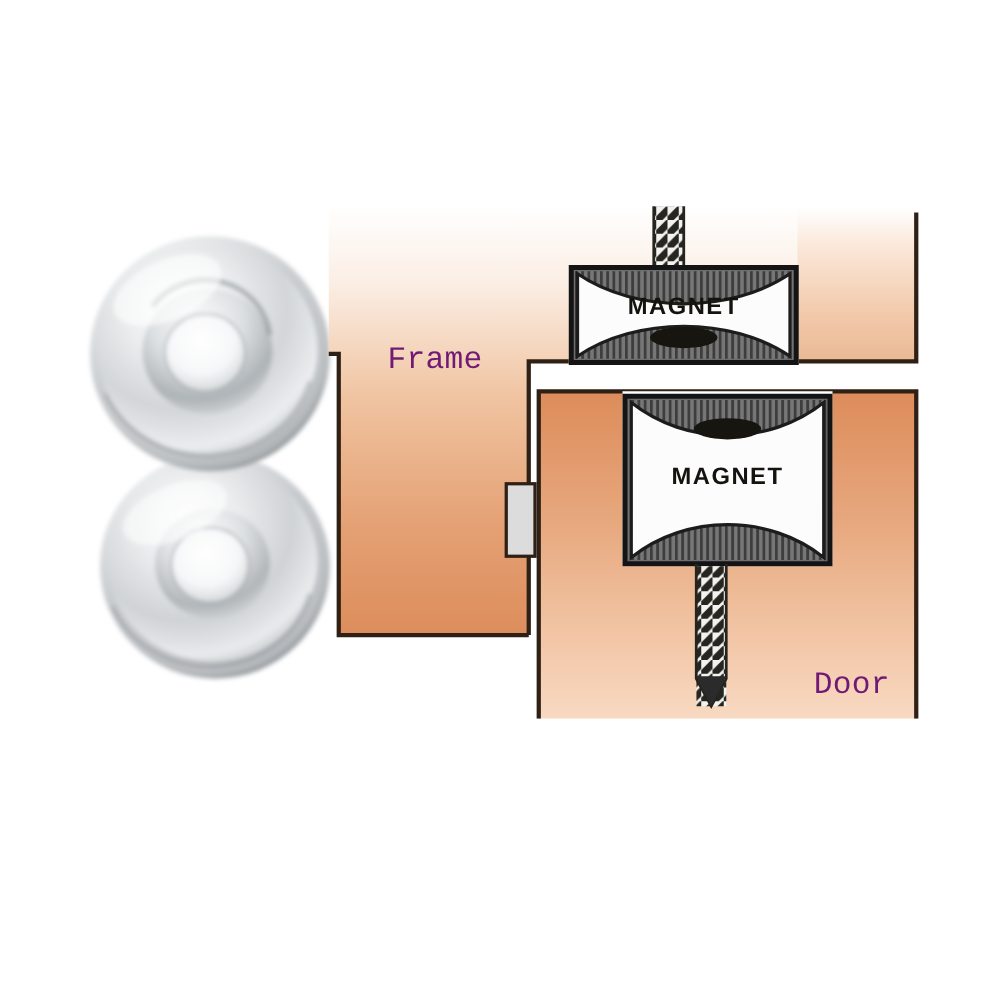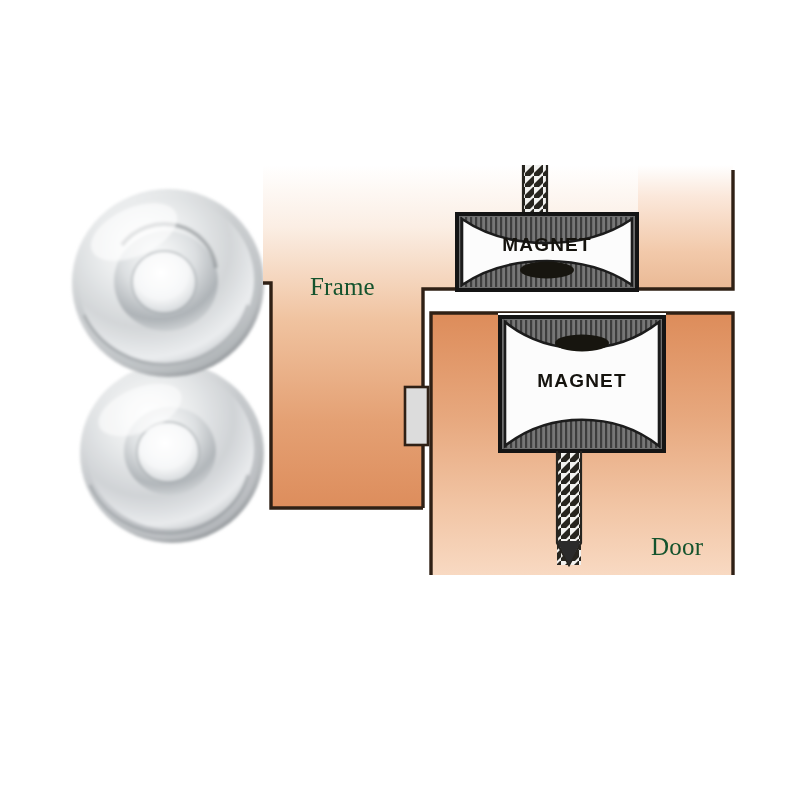--- a/index.html
+++ b/index.html
@@ -28,23 +28,23 @@
   }
   #installation-diagram {
     position: absolute;
     left: 255px;
     top: 165px;
     width: 545px;
     height: 410px;
   }
   .label-text {
     position: absolute;
-    font-family: Liberation Serif, serif;
+    font-family: Liberation Mono, monospace;
     font-size: 25px;
-    color: #14532d;
+    color: #701a75;
     letter-spacing: 0.2px;
     white-space: nowrap;
   }
   #frame-label { left: 310px; top: 273px; }
   #door-label  { left: 651px; top: 503px; margin-top: 30px; }
   svg { display: block; }
 </style>
 </head>
 <body>
 

